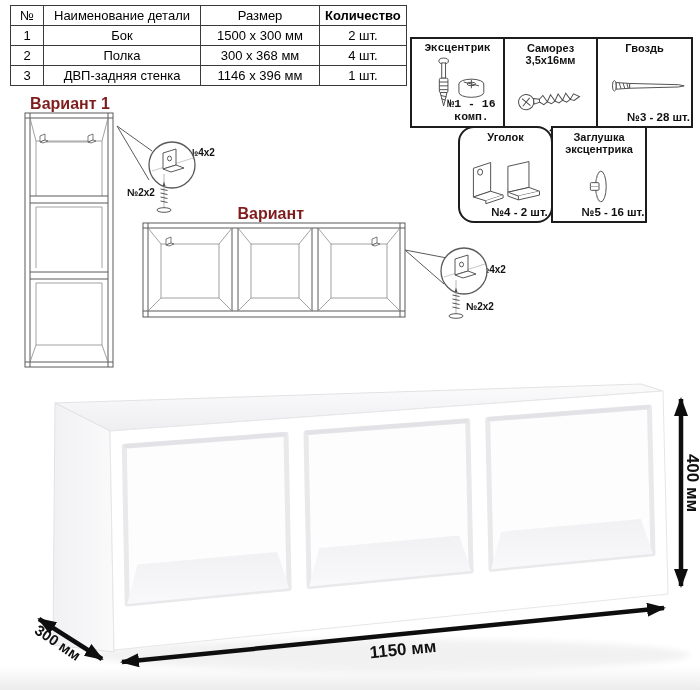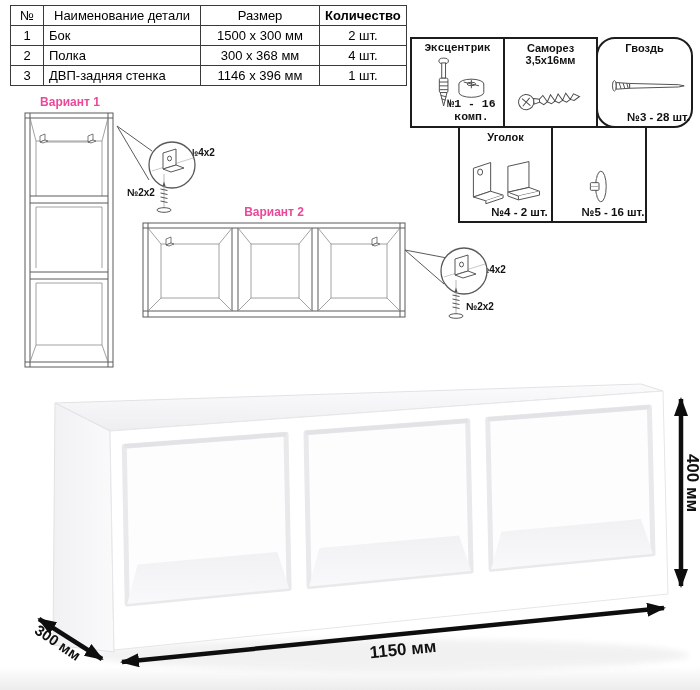--- a/index.html
+++ b/index.html
@@ -2,33 +2,33 @@
 <html><head>
 <meta charset="utf-8">
 <style>
   html,body{margin:0;padding:0;background:#fff;}
   .sheet{position:relative;width:700px;height:690px;background:#ffffff;overflow:hidden;
          font-family:"Liberation Sans",sans-serif;color:#000;}
   
   table.parts{position:absolute;left:10px;top:5px;border-collapse:collapse;font-size:13px;}
   table.parts th,table.parts td{border:1px solid #3a3a3a;padding:0 5px;height:19px;
          font-weight:normal;text-align:center;white-space:nowrap;}
-  table.parts td.name{text-align:left;}
+  table.parts td.name{text-align:center;}
   table.parts .c-num{width:22px;}
   table.parts .c-name{width:146px;}
   table.parts .c-size{width:108px;}
   table.parts .c-qty{width:72px;font-weight:bold;}
   
   .hw-cell{position:absolute;background:#fff;border:2px solid #1c1c1c;box-sizing:border-box;
            text-align:center;}
   .hw-name{font-size:11px;font-weight:bold;line-height:12px;padding-top:3px;color:#111;}
   .hw-qty{position:absolute;left:0;right:0;bottom:3px;font-size:11.5px;font-weight:bold;color:#111;padding-left:28px;}
   .hw-icon{position:absolute;left:0;top:0;width:100%;height:100%;pointer-events:none;}
   
-  .v-title{position:absolute;font-size:12px;font-weight:bold;color:#ec4899;}
+  .v-title{position:absolute;font-size:16px;font-weight:bold;color:#7f1d1d;}
   .callout-label{position:absolute;font-size:10px;font-weight:bold;color:#111;}
   
   .dim{position:absolute;font-weight:bold;color:#101010;text-align:center;}
   .dim-w{left:358px;top:640px;width:90px;font-size:17px;transform:rotate(-5.5deg);}
   .dim-h{left:660px;top:473px;width:64px;font-size:17px;transform:rotate(90deg);}
   .dim-d{left:26px;top:634px;width:64px;font-size:15px;transform:rotate(34deg);}
   svg.overlay{position:absolute;left:0;top:0;}
 </style>
 </head>
 <body>
@@ -93,53 +93,54 @@
       <g stroke="#4c4c4c" stroke-width="1" fill="#fff" transform="rotate(-6 47 55)">
         <circle cx="22" cy="55" r="8"></circle>
         <path d="M18,51 Q22,55 26,59 M26,51 Q22,55 18,59" fill="none"></path>
         <path d="M30,52 L36,53.5 L36,56.5 L30,58 Z"></path>
         <path d="M36,53.5 L40,50 L44,57 L48,50 L52,57 L56,50 L60,57 L64,50 L68,57 L72,51.5 L78,55 L72,58.5 L68,57 L64,59.5 L60,57 L56,59.5 L52,57 L48,59.5 L44,57 L40,59.5 L36,56.5 Z"></path>
       </g>
     </svg>
     <div class="hw-qty">№2 - 2 шт.</div>
   </div>
 
-  <div class="hw-cell" style="left:596px;top:37px;width:97px;height:91px;border-radius:19px;">
+  <div class="hw-cell" style="left:596px;top:37px;width:97px;height:91px;">
     <div class="hw-name">Гвоздь</div>
     <svg class="hw-icon" width="97" height="91" viewBox="0 0 97 91">
       <g stroke="#4c4c4c" stroke-width="1" fill="#fff">
         <ellipse cx="17" cy="49" rx="2" ry="5.5"></ellipse>
         <path d="M19,45.5 L33,46.5 L33,51.5 L19,52.5 Z"></path>
         <line x1="22" y1="46" x2="24" y2="52"></line>
           <line x1="26" y1="46" x2="28" y2="52"></line>
           <line x1="30" y1="46.2" x2="31.5" y2="51.8"></line>
         <path d="M33,46.5 L84,47.8 L90,49 L84,50.2 L33,51.5 Z"></path>
       </g>
     </svg>
     <div class="hw-qty">№3 - 28 шт.</div>
   </div>
 
-  <div class="hw-cell" style="left:458px;top:126px;width:95px;height:97px;">
+  <div class="hw-cell" style="left:458px;top:126px;width:95px;height:97px;border-radius:16px;">
     <div class="hw-name">Уголок</div>
     <svg class="hw-icon" width="95" height="97" viewBox="0 0 95 97">
       <g stroke="#4c4c4c" stroke-width="1" fill="#fff">
         <path d="M14,42 L32,36 L32,66 L14,72 Z"></path>
         <ellipse cx="21" cy="46" rx="2.6" ry="3.2"></ellipse>
         <path d="M14,72 L32,66 L45,70 L27,76 Z"></path>
         <path d="M27,76 L27,79 L45,73 L45,70"></path>
         <path d="M50,40 L72,35 L72,62 L50,67 Z"></path>
         <path d="M50,67 L72,62 L83,66 L61,71 Z"></path>
         <path d="M61,71 L61,75 L83,70 L83,66"></path>
         <path d="M50,67 L50,71 L61,75"></path>
       </g>
     </svg>
     <div class="hw-qty">№4 - 2 шт.</div>
   </div>
 
   <div class="hw-cell" style="left:551px;top:126px;width:96px;height:97px;">
+    <div class="hw-name">Заглушка эксцентрика</div>
     <svg class="hw-icon" width="96" height="97" viewBox="0 0 96 97">
       <g stroke="#4c4c4c" stroke-width="1" fill="#fff">
         <ellipse cx="50" cy="61" rx="5.5" ry="16"></ellipse>
         <path d="M50,45 A5.5 16 0 0 0 50,77" fill="none" stroke="#9a9a9a" stroke-width="0.8"></path>
         <rect x="39" y="57" width="9" height="8" rx="1"></rect>
         <line x1="39" y1="61" x2="48" y2="61" stroke="#9a9a9a" stroke-width="0.8"></line>
       </g>
     </svg>
     <div class="hw-qty">№5 - 16 шт.</div>
   </div>

